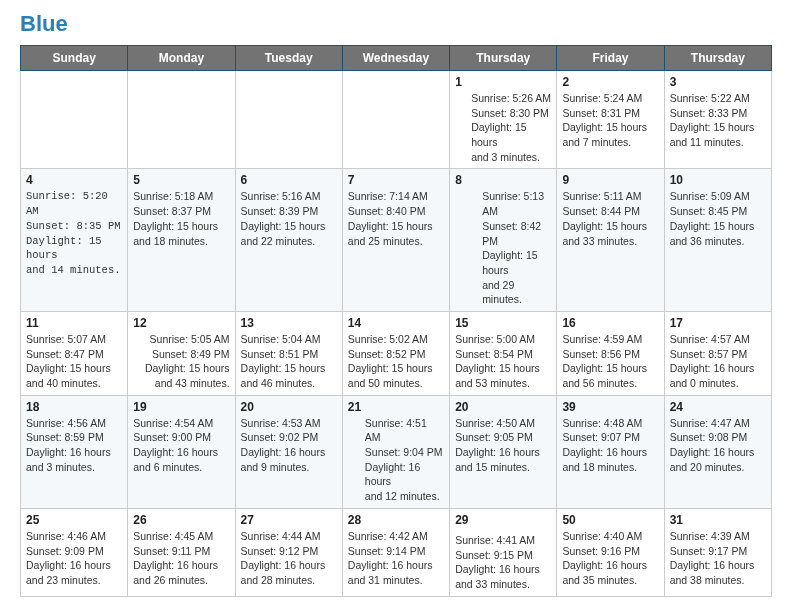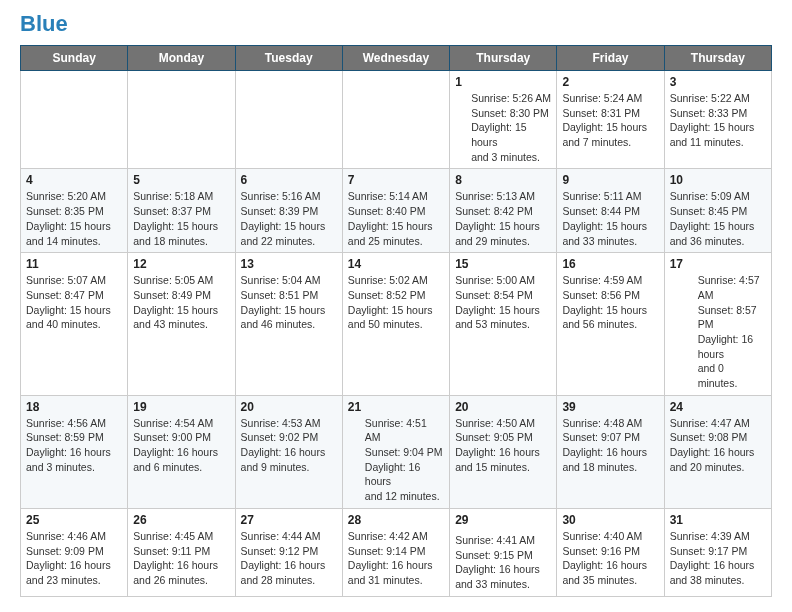--- a/index.html
+++ b/index.html
@@ -139,49 +139,49 @@
             <span class="day-number">3</span>
             <div class="day-info" style="white-space: pre-line;">Sunrise: 5:22 AM
 Sunset: 8:33 PM
 Daylight: 15 hours
 and 11 minutes.</div>
           </td>
         </tr>
         <tr>
           <td>
             <span class="day-number">4</span>
-            <div class="day-info" style="white-space: pre-line;">Sunrise: 5:20 AM
+            <div class="day-info" style="white-space: pre-line; font-family: Liberation Mono, monospace;">Sunrise: 5:20 AM
 Sunset: 8:35 PM
 Daylight: 15 hours
 and 14 minutes.</div>
           </td>
           <td>
             <span class="day-number">5</span>
             <div class="day-info" style="white-space: pre-line;">Sunrise: 5:18 AM
 Sunset: 8:37 PM
 Daylight: 15 hours
 and 18 minutes.</div>
           </td>
           <td>
             <span class="day-number">6</span>
             <div class="day-info" style="white-space: pre-line;">Sunrise: 5:16 AM
 Sunset: 8:39 PM
 Daylight: 15 hours
 and 22 minutes.</div>
           </td>
           <td>
             <span class="day-number">7</span>
-            <div class="day-info" style="white-space: pre-line;">Sunrise: 5:14 AM
+            <div class="day-info" style="white-space: pre-line;">Sunrise: 7:14 AM
 Sunset: 8:40 PM
 Daylight: 15 hours
 and 25 minutes.</div>
           </td>
           <td>
             <span class="day-number">8</span>
-            <div class="day-info" style="white-space: pre-line;">Sunrise: 5:13 AM
+            <div class="day-info" style="white-space: pre-line; margin-left: 27px;">Sunrise: 5:13 AM
 Sunset: 8:42 PM
 Daylight: 15 hours
 and 29 minutes.</div>
           </td>
           <td>
             <span class="day-number">9</span>
             <div class="day-info" style="white-space: pre-line;">Sunrise: 5:11 AM
 Sunset: 8:44 PM
 Daylight: 15 hours
 and 33 minutes.</div>
@@ -197,21 +197,21 @@
         <tr>
           <td>
             <span class="day-number">11</span>
             <div class="day-info" style="white-space: pre-line;">Sunrise: 5:07 AM
 Sunset: 8:47 PM
 Daylight: 15 hours
 and 40 minutes.</div>
           </td>
           <td>
             <span class="day-number">12</span>
-            <div class="day-info" style="white-space: pre-line;">Sunrise: 5:05 AM
+            <div class="day-info" style="white-space: pre-line; text-align: right;">Sunrise: 5:05 AM
 Sunset: 8:49 PM
 Daylight: 15 hours
 and 43 minutes.</div>
           </td>
           <td>
             <span class="day-number">13</span>
             <div class="day-info" style="white-space: pre-line;">Sunrise: 5:04 AM
 Sunset: 8:51 PM
 Daylight: 15 hours
 and 46 minutes.</div>
@@ -232,21 +232,21 @@
           </td>
           <td>
             <span class="day-number">16</span>
             <div class="day-info" style="white-space: pre-line;">Sunrise: 4:59 AM
 Sunset: 8:56 PM
 Daylight: 15 hours
 and 56 minutes.</div>
           </td>
           <td>
             <span class="day-number">17</span>
-            <div class="day-info" style="white-space: pre-line; margin-left: 28px;">Sunrise: 4:57 AM
+            <div class="day-info" style="white-space: pre-line;">Sunrise: 4:57 AM
 Sunset: 8:57 PM
 Daylight: 16 hours
 and 0 minutes.</div>
           </td>
         </tr>
         <tr>
           <td>
             <span class="day-number">18</span>
             <div class="day-info" style="white-space: pre-line;">Sunrise: 4:56 AM
 Sunset: 8:59 PM
@@ -326,21 +326,21 @@
 and 31 minutes.</div>
           </td>
           <td>
             <span class="day-number">29</span>
             <div class="day-info" style="white-space: pre-line; margin-top: 6px;">Sunrise: 4:41 AM
 Sunset: 9:15 PM
 Daylight: 16 hours
 and 33 minutes.</div>
           </td>
           <td>
-            <span class="day-number">30</span>
+            <span class="day-number">50</span>
             <div class="day-info" style="white-space: pre-line;">Sunrise: 4:40 AM
 Sunset: 9:16 PM
 Daylight: 16 hours
 and 35 minutes.</div>
           </td>
           <td>
             <span class="day-number">31</span>
             <div class="day-info" style="white-space: pre-line;">Sunrise: 4:39 AM
 Sunset: 9:17 PM
 Daylight: 16 hours

